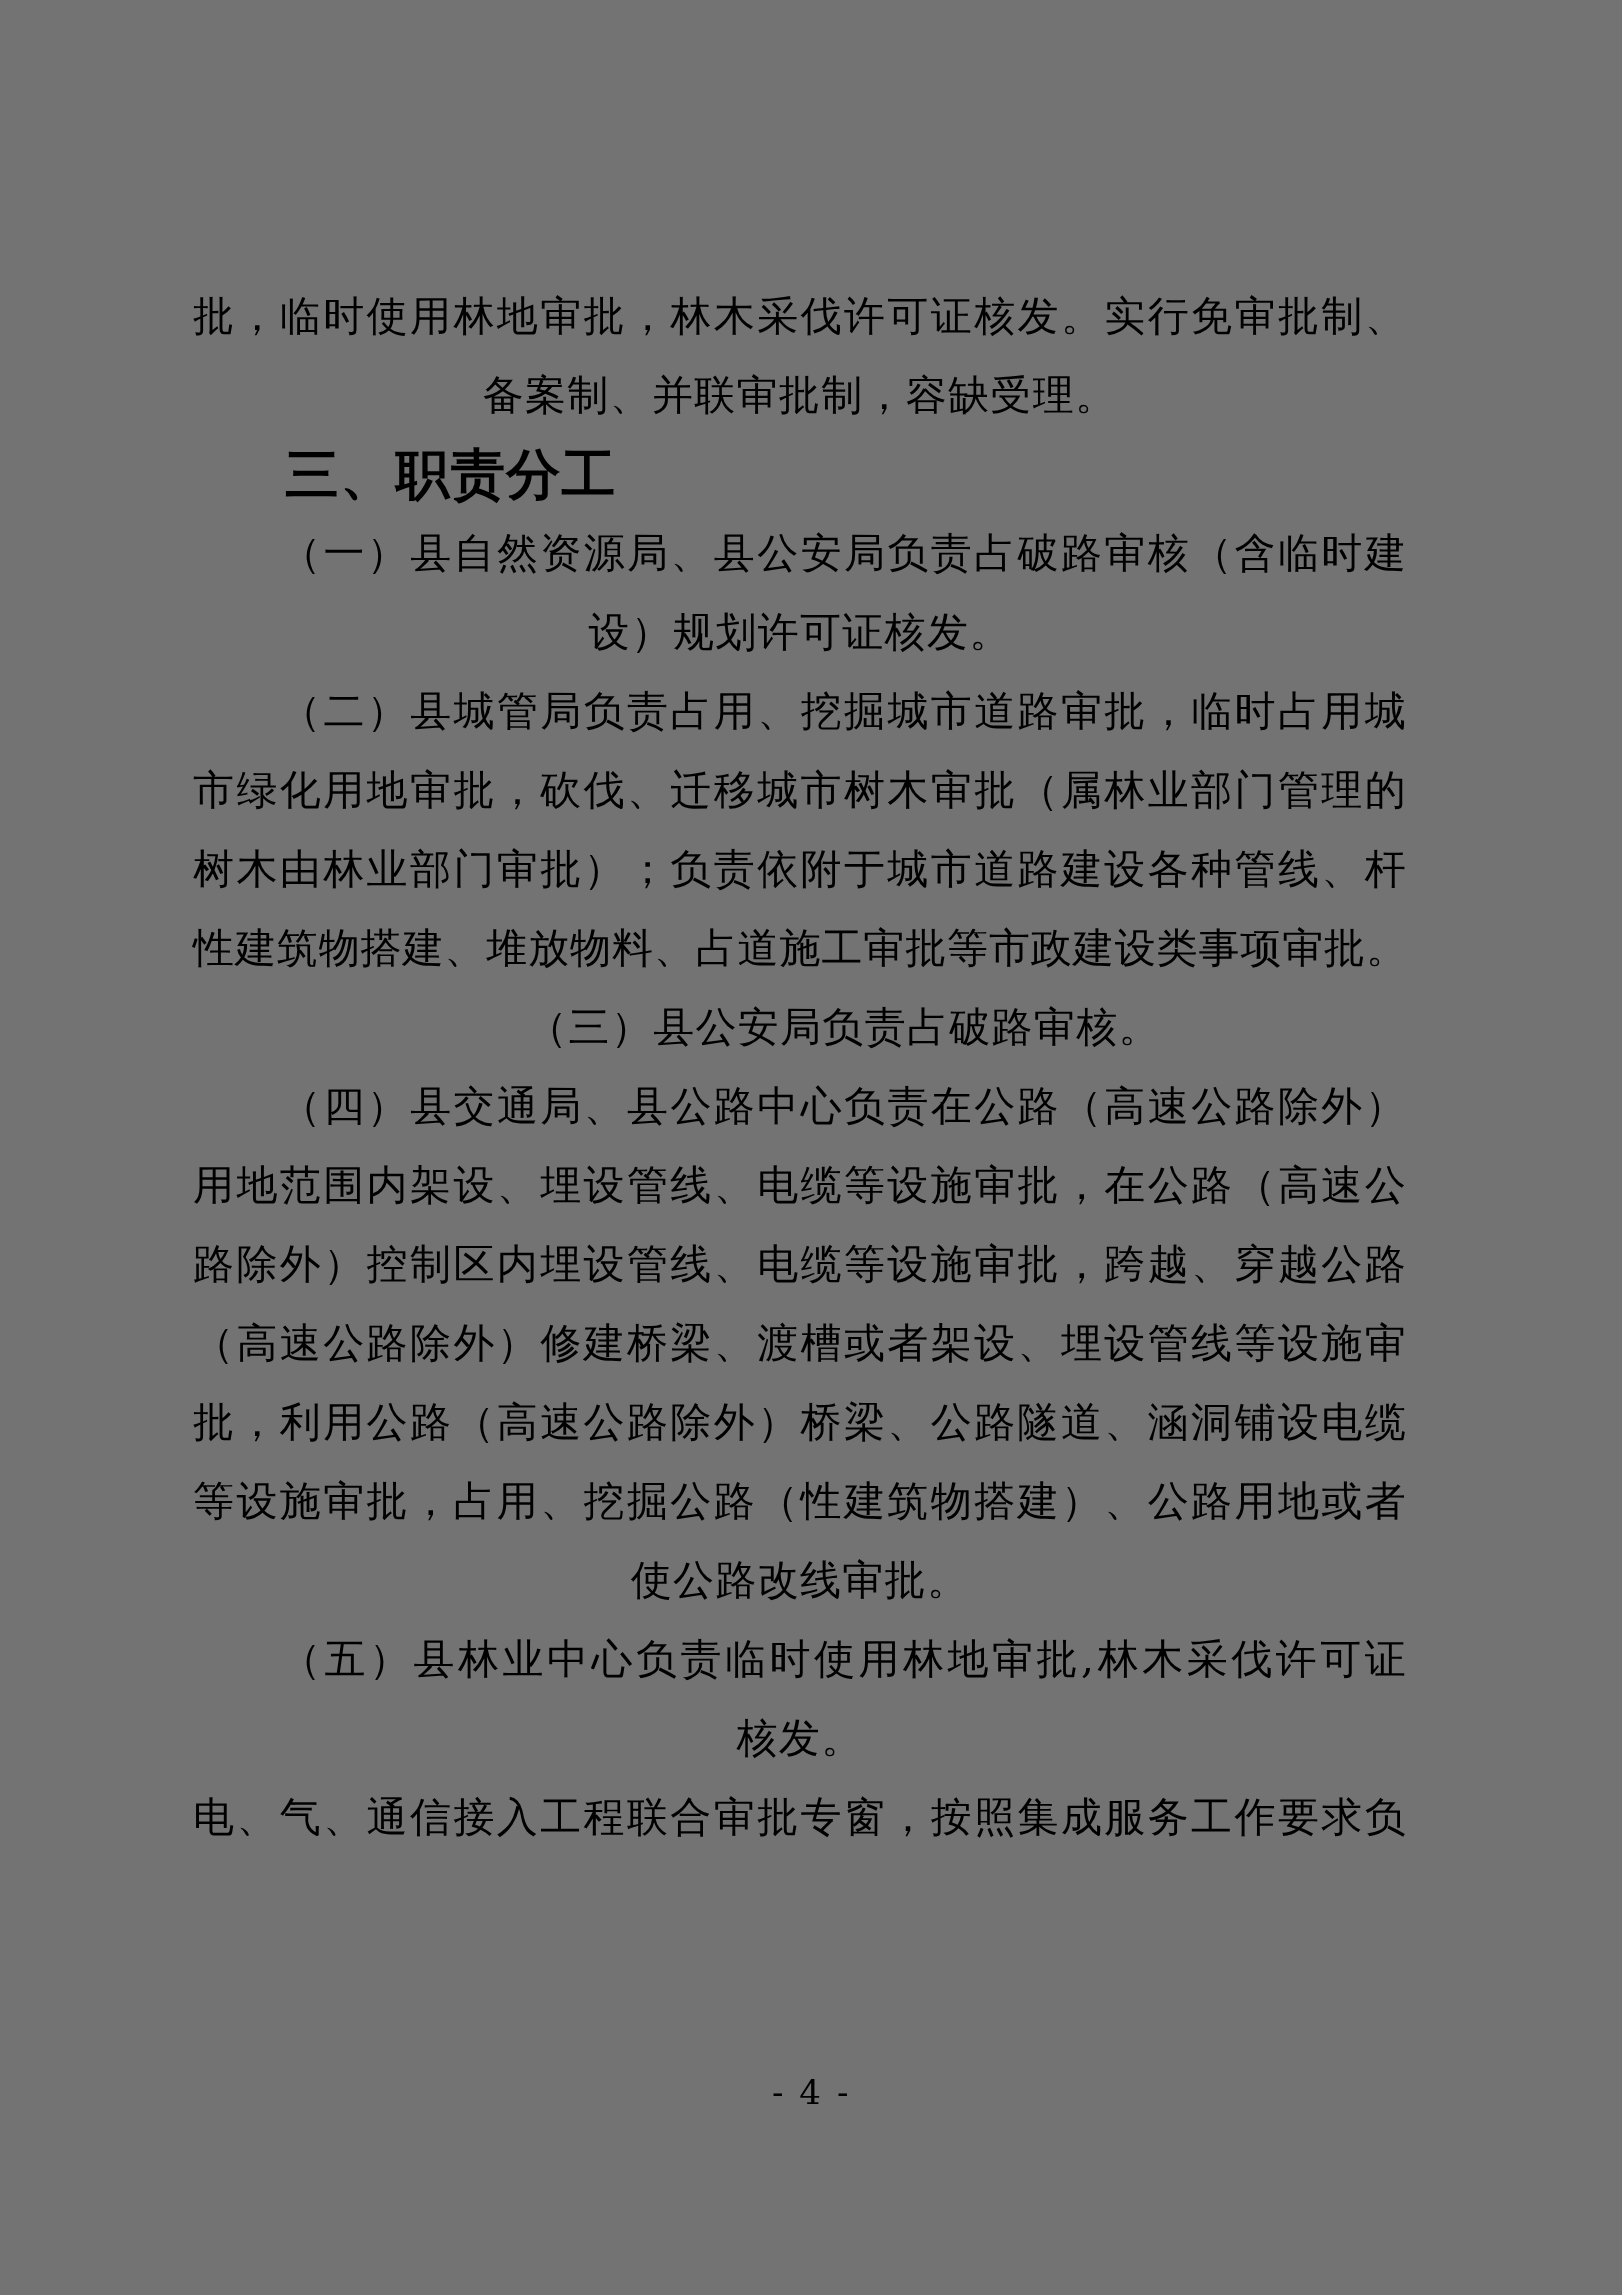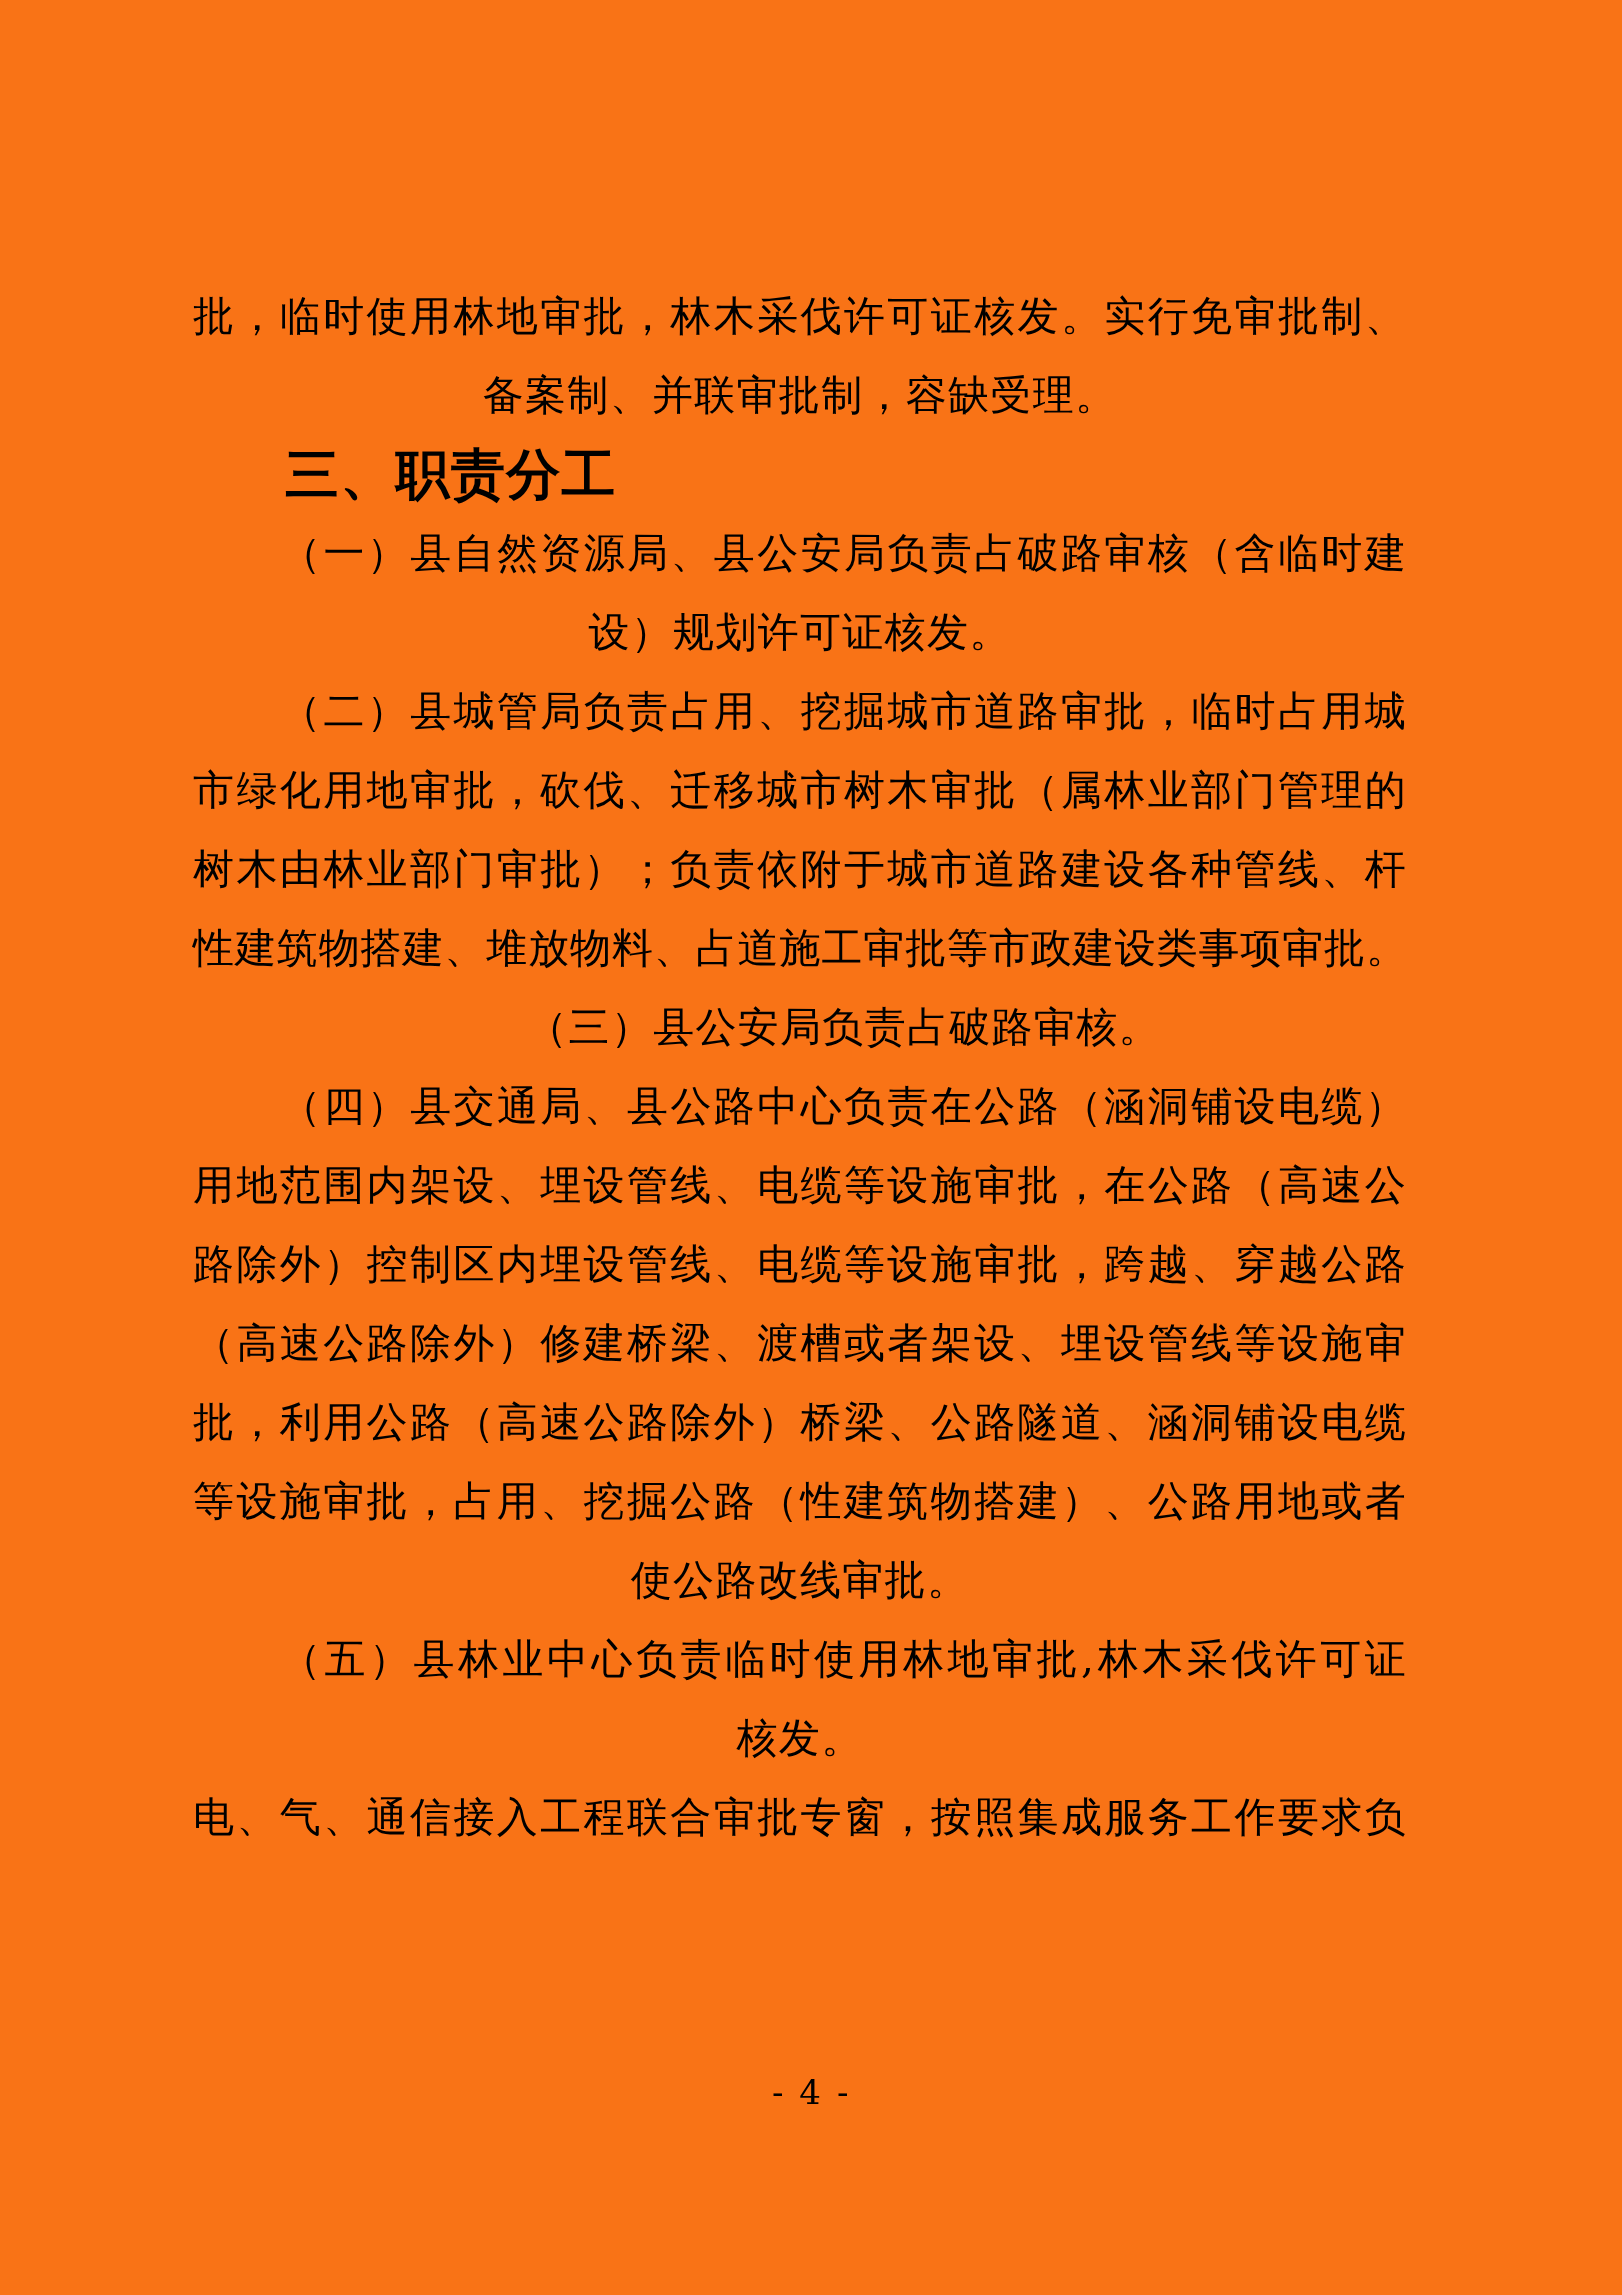--- a/index.html
+++ b/index.html
@@ -7,21 +7,21 @@
     width: 1623px;
     height: 2295px;
     background: #ffffff;
     font-family: "DejaVu Serif", "Liberation Serif", serif;
     color: #000000;
   }
   .page {
     position: relative;
     width: 1623px;
     height: 2295px;
-    background: #f97316;
+    background: #737373;
     overflow: hidden;
   }
   .doc-body {
     position: absolute;
     left: 193px;
     top: 277px;
     width: 1214px;
   }
   .ln {
     height: 79px;
@@ -72,21 +72,21 @@
     <div class="ln j">批，临时使用林地审批，林木采伐许可证核发。实行免审批制、</div>
     <div class="ln">备案制、并联审批制，容缺受理。</div>
     <div class="ln hd">三、职责分工</div>
     <div class="ln j ind">（一）县自然资源局、县公安局负责占破路审核（含临时建</div>
     <div class="ln">设）规划许可证核发。</div>
     <div class="ln j ind">（二）县城管局负责占用、挖掘城市道路审批，临时占用城</div>
     <div class="ln j">市绿化用地审批，砍伐、迁移城市树木审批（属林业部门管理的</div>
     <div class="ln j">树木由林业部门审批）；负责依附于城市道路建设各种管线、杆</div>
     <div class="ln j tight">性建筑物搭建、堆放物料、占道施工审批等市政建设类事项审批。</div>
     <div class="ln ind">（三）县公安局负责占破路审核。</div>
-    <div class="ln j ind">（四）县交通局、县公路中心负责在公路（涵洞铺设电缆）</div>
+    <div class="ln j ind">（四）县交通局、县公路中心负责在公路（高速公路除外）</div>
     <div class="ln j">用地范围内架设、埋设管线、电缆等设施审批，在公路（高速公</div>
     <div class="ln j">路除外）控制区内埋设管线、电缆等设施审批，跨越、穿越公路</div>
     <div class="ln j">（高速公路除外）修建桥梁、渡槽或者架设、埋设管线等设施审</div>
     <div class="ln j">批，利用公路（高速公路除外）桥梁、公路隧道、涵洞铺设电缆</div>
     <div class="ln j">等设施审批，占用、挖掘公路（性建筑物搭建）、公路用地或者</div>
     <div class="ln">使公路改线审批。</div>
     <div class="ln j ind">（五）县林业中心负责临时使用林地审批,林木采伐许可证</div>
     <div class="ln">核发。</div>
     <div class="ln j">电、气、通信接入工程联合审批专窗，按照集成服务工作要求负</div>
   </div>

